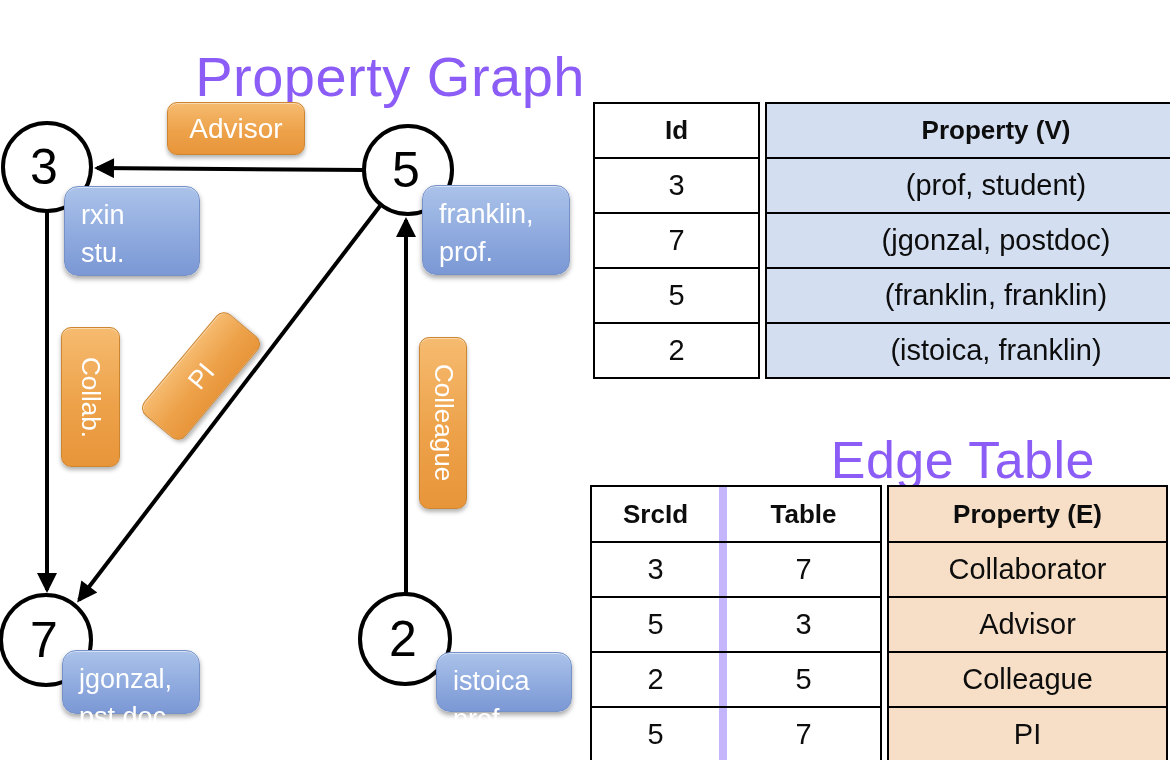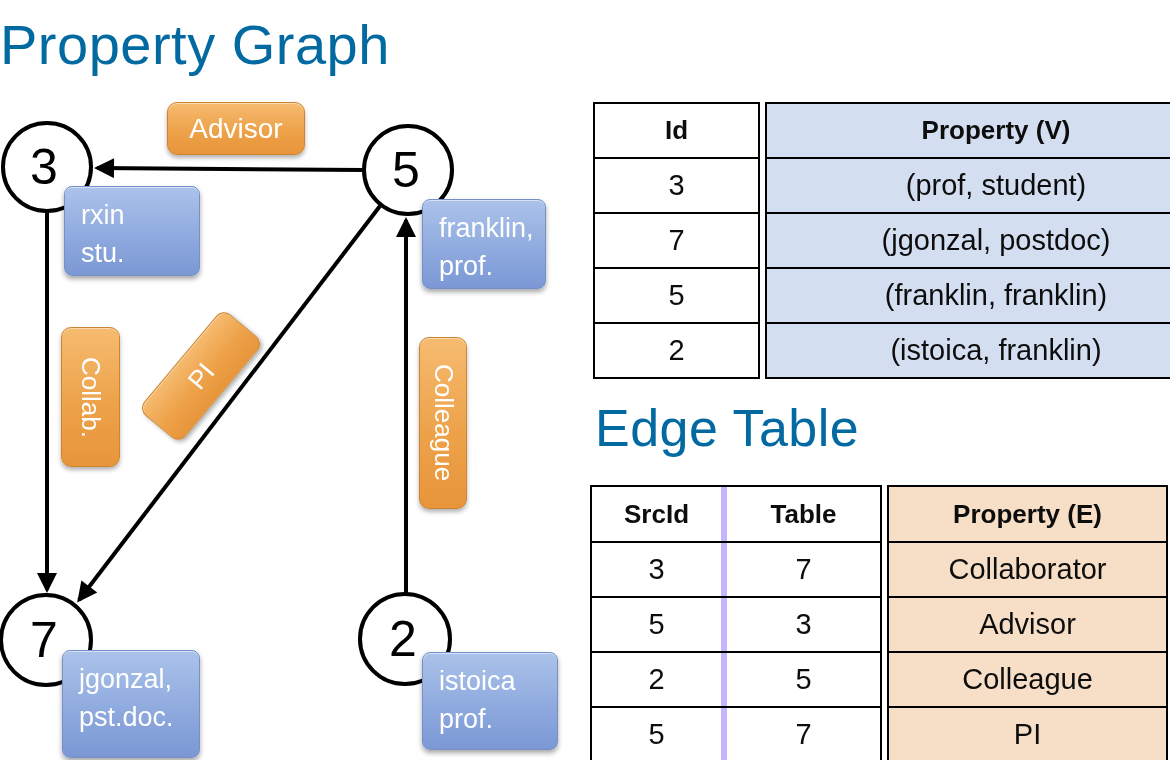--- a/index.html
+++ b/index.html
@@ -1,20 +1,20 @@
 <!DOCTYPE html>
 <html><head>
 <meta charset="utf-8">
 <style>
   html,body { margin:0; padding:0; background:#fff; }
   #canvas {
     position:relative; width:1170px; height:760px; background:#ffffff;
     font-family:"Liberation Sans", sans-serif; overflow:hidden; color:#0d0d0d;
   }
-  .title { position:absolute; text-align:left; font-weight:300; color:#0369a1; letter-spacing:0.5px; }
+  .title { position:absolute; text-align:right; font-weight:300; color:#8b5cf6; letter-spacing:0.5px;margin-top:32px; }
   #graph-title  { left:0px;   top:12px;  width:585px; font-size:56px; }
   #vertex-title { left:600px; top:16px;  width:520px; font-size:52px; }
   #edge-title   { left:595px; top:398px; width:500px; font-size:52px; }
 
   
   #graph-svg { position:absolute; left:0; top:0; z-index:2; }
   .edge-line { stroke:#000; stroke-width:4; fill:none; }
   .node-circle { fill:#fff; stroke:#000; stroke-width:4; }
   .node-id { font-size:50px; font-weight:300; fill:#000; text-anchor:middle; }
 
@@ -28,28 +28,28 @@
   .vtext { writing-mode:vertical-rl; }
   #lbl-advisor   { left:167px; top:102px; width:136px; height:51px; font-size:28px; }
   #lbl-collab    { left:61px;  top:327px; width:57px;  height:138px; }
   #lbl-colleague { left:419px; top:337px; width:46px;  height:170px; }
   #lbl-pi        { left:135px; top:349px; width:130px; height:52px; transform:rotate(-50deg); }
 
   
   .node-card {
     position:absolute; z-index:3; box-sizing:border-box;
     background:linear-gradient(180deg,#abc3ea 0%, #8faade 55%, #7b98d5 100%);
-    border:1.5px solid #7591c8; border-radius:8px; color:#ffffff;
+    border:1.5px solid #7591c8; border-radius:14px; color:#ffffff;
     font-size:27px; line-height:1.42; padding:9px 8px 0 16px; white-space:pre-line;
     box-shadow:0 3px 5px rgba(0,0,0,0.35), inset 0 1px 0 rgba(255,255,255,0.5);
   }
   #card-rxin     { left:64px;  top:186px; width:136px; height:90px; }
-  #card-franklin { left:422px; top:199px; width:124px; height:90px; }
-  #card-jgonzal  { left:62px;  top:650px; width:138px; height:108px; }
-  #card-istoica  { left:422px; top:652px; width:136px; height:98px; }
+  #card-franklin { left:422px; top:185px; width:148px; height:90px; }
+  #card-jgonzal  { left:62px;  top:650px; width:138px; height:64px; }
+  #card-istoica  { left:436px; top:652px; width:136px; height:60px; }
 
   
   .tbl-wrap { position:absolute; display:flex; z-index:2; }
   #vertex-table { left:593px; top:102px; }
   #edge-table   { left:590px; top:485px; }
   .sub-table { box-sizing:border-box; border:2.5px solid #000; background:#fff; }
   .trow { display:flex; border-top:2px solid #000; }
   .trow:first-child { border-top:none; }
   .cell { display:flex; align-items:center; justify-content:center; box-sizing:border-box; }
   .th { font-weight:bold; font-size:26px; }
@@ -62,21 +62,21 @@
   #vertex-table .trow { height:53px; }
   #vertex-table .trow.hdr { height:53px; }
   #vt-id .cell, #vt-prop .cell { width:100%; height:100%; }
   #vt-prop .trow { background:#d3def1; }
 
   
   #et-ids  { width:292px; }
   #et-prop { width:281px; background:#f6dfc6; }
   #edge-table .trow { height:53px; }
   #edge-table .trow.hdr { height:54px; }
-  #et-ids .cell.src { width:135px; height:100%; border-right:6px solid #c4b5fd; }
+  #et-ids .cell.src { width:135px; height:100%; border-right:8px solid #c4b5fd; }
   #et-ids .cell.dst { flex:1; height:100%; }
   #et-prop .cell { width:100%; height:100%; }
 </style>
 </head>
 <body>
 
 <div id="canvas">
 
   <div class="title" id="graph-title">Property Graph</div>
   <div class="title" id="edge-title">Edge Table</div>

